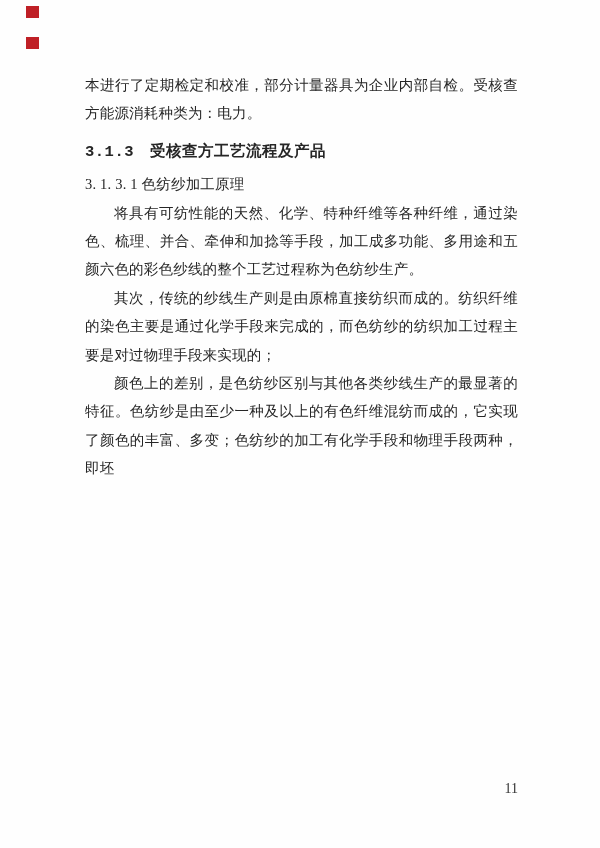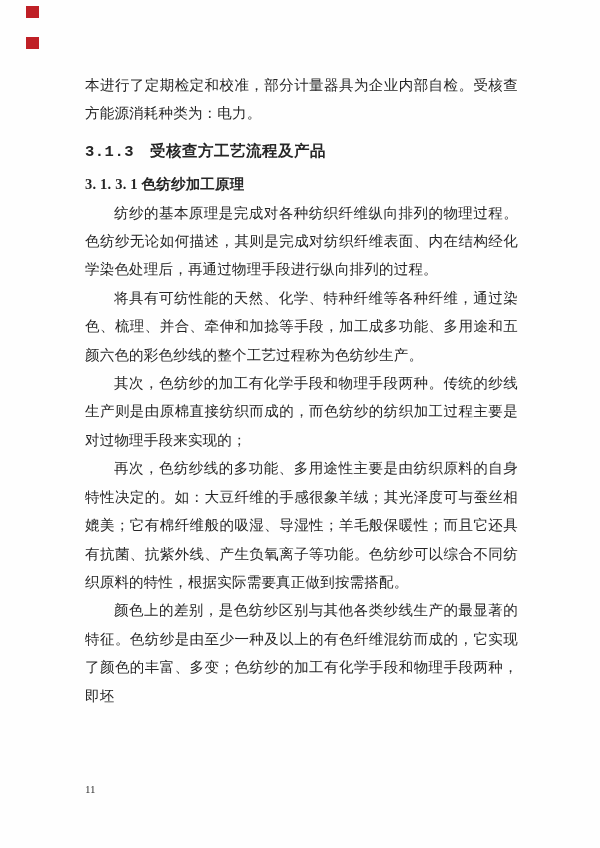--- a/index.html
+++ b/index.html
@@ -44,46 +44,43 @@
     text-indent: 0;
     margin-top: 10px;
     margin-bottom: 0;
     letter-spacing: 0.5px;
     font-family: Liberation Mono, monospace;
   }
   .content p.subheading {
     text-indent: 0;
     margin-top: 4px;
     margin-bottom: 0;
-    font-weight: bold;
   }
   .page-number {
     position: absolute;
     left: 85px; top: 781px;
     width: 433px;
-    text-align: left;
-    font-size: 11px;
+    text-align: right;
+    font-size: 14px;
     line-height: 16px;
     color: #333333;
   }
 </style>
 </head>
 <body>
 
 <div class="page">
 
   <div class="red-marker m1" style="background: rgb(191, 32, 38);"></div>
   <div class="red-marker m2" style="background: rgb(191, 32, 38);"></div>
 
   <div class="content">
     <p class="no-indent">本进行了定期检定和校准，部分计量器具为企业内部自检。受核查方能源消耗种类为：电力。</p>
     <p class="heading">3.1.3　受核查方工艺流程及产品</p>
     <p class="subheading">3. 1. 3. 1 色纺纱加工原理</p>
-    <p>纺纱的基本原理是完成对各种纺织纤维纵向排列的物理过程。色纺纱无论如何描述，其则是完成对纺织纤维表面、内在结构经化学染色处理后，再通过物理手段进行纵向排列的过程。</p>
     <p>将具有可纺性能的天然、化学、特种纤维等各种纤维，通过染色、梳理、并合、牵伸和加捻等手段，加工成多功能、多用途和五颜六色的彩色纱线的整个工艺过程称为色纺纱生产。</p>
-    <p>其次，色纺纱的加工有化学手段和物理手段两种。传统的纱线生产则是由原棉直接纺织而成的，而色纺纱的纺织加工过程主要是对过物理手段来实现的；</p>
-    <p>再次，色纺纱线的多功能、多用途性主要是由纺织原料的自身特性决定的。如：大豆纤维的手感很象羊绒；其光泽度可与蚕丝相媲美；它有棉纤维般的吸湿、导湿性；羊毛般保暖性；而且它还具有抗菌、抗紫外线、产生负氧离子等功能。色纺纱可以综合不同纺织原料的特性，根据实际需要真正做到按需搭配。</p>
+    <p>其次，传统的纱线生产则是由原棉直接纺织而成的。纺织纤维的染色主要是通过化学手段来完成的，而色纺纱的纺织加工过程主要是对过物理手段来实现的；</p>
     <p>颜色上的差别，是色纺纱区别与其他各类纱线生产的最显著的特征。色纺纱是由至少一种及以上的有色纤维混纺而成的，它实现了颜色的丰富、多变；色纺纱的加工有化学手段和物理手段两种，即坯</p>
   </div>
 
   <div class="page-number">11</div>
 
 </div>
 
 </body></html>

